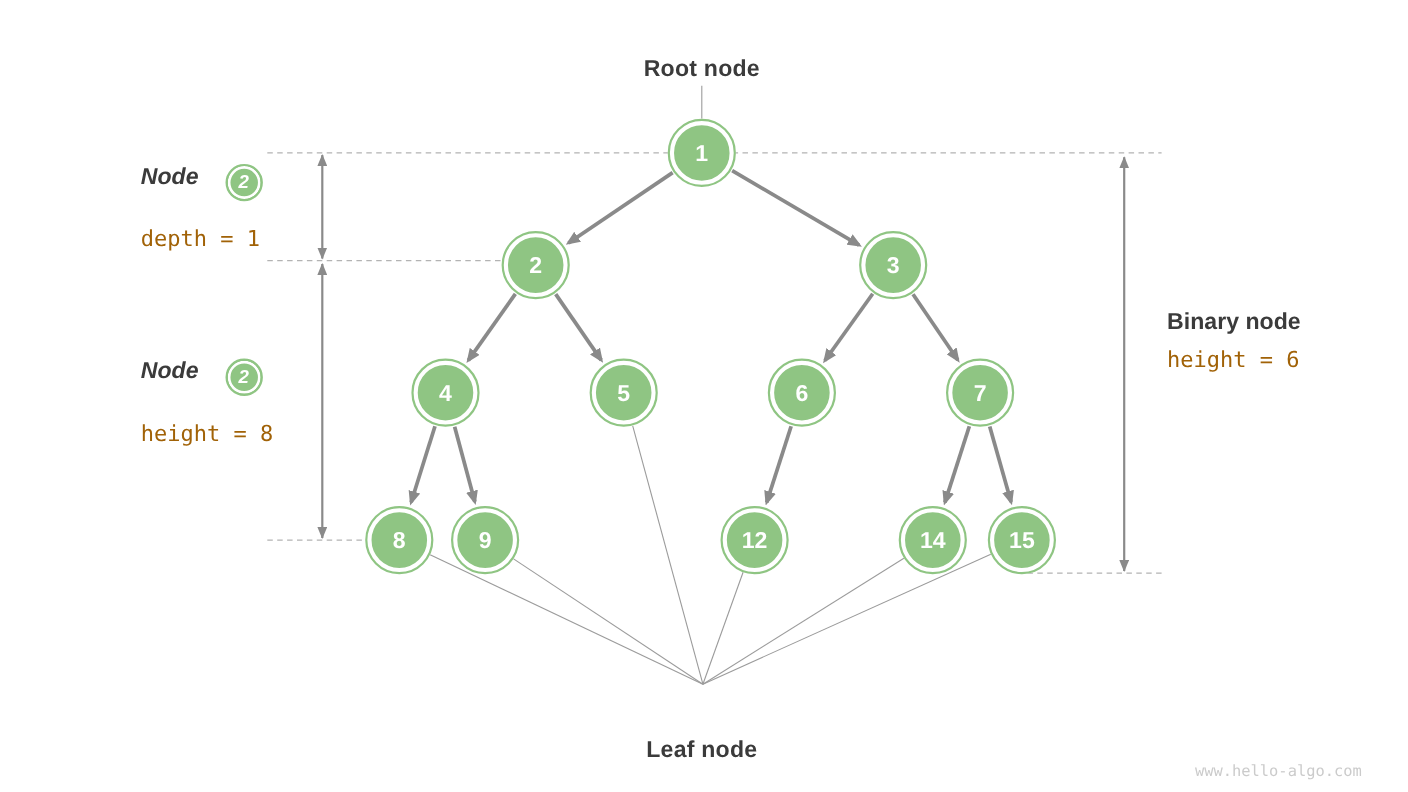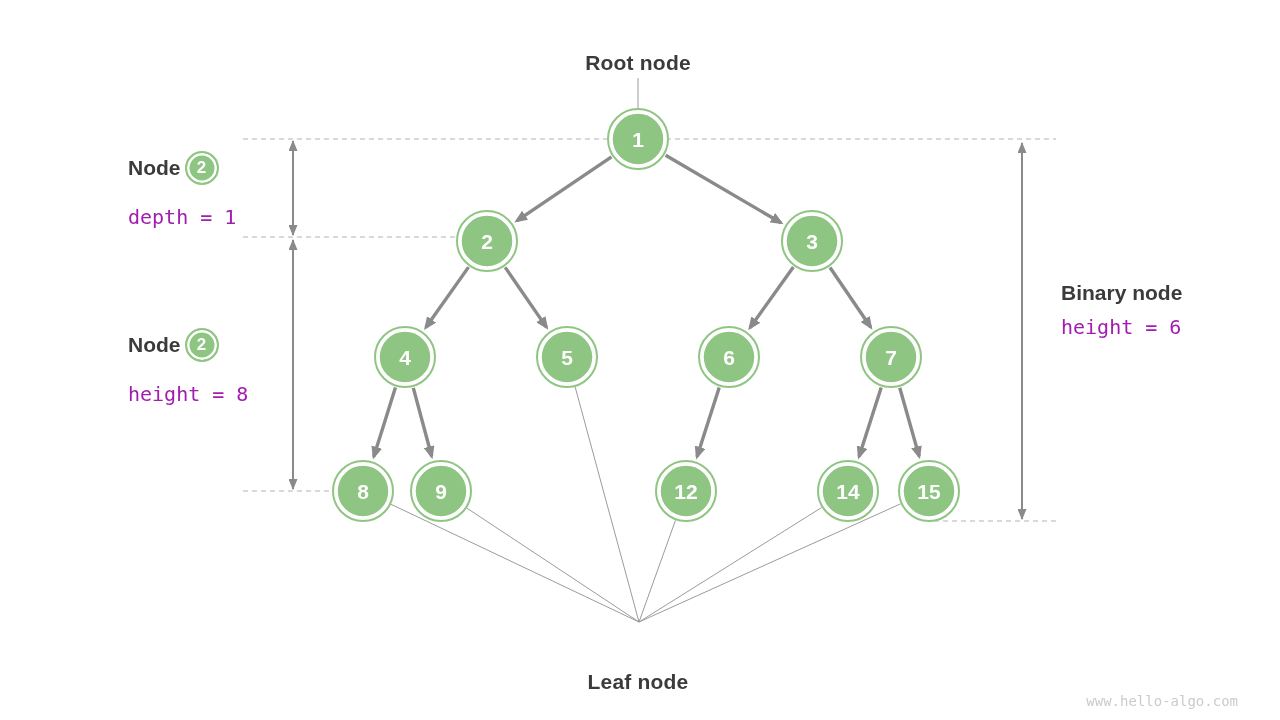--- a/index.html
+++ b/index.html
@@ -17,39 +17,39 @@
     width: 220px;
     text-align: center;
     font-size: 21px;
     font-weight: 700;
     color: #3b3b3b;
     letter-spacing: 0.2px;
   }
   .lbl.root { left: 528px; top: 51px; }
   .lbl.leaf { left: 528px; top: 631px; margin-top: 39px; }
   .ann { position: absolute; color: #3b3b3b; }
-  .ann-row { display: flex; align-items: center; gap: 4px; height: 38px; }
+  .ann-row { display: flex; gap: 24px; height: 38px; font-style: italic; }
   .ann-title { font-size: 21px; font-weight: 700; color: #3b3b3b; }
   .badge {
     display: inline-flex;
     width: 30px; height: 30px;
     border-radius: 50%;
     background: #8FC583;
     border: 2px solid #8FC583;
     box-shadow: inset 0 0 0 2.5px #ffffff;
     color: #ffffff;
     font-size: 17px;
     font-weight: 700;
     align-items: center;
     justify-content: center;
   }
   .formula {
     font-family: "DejaVu Sans Mono", monospace;
     font-size: 20px;
-    color: #a21caf;
+    color: #a16207;
     margin-top: 18px;
     white-space: pre;
   }
   .ann.left-1 { left: 128px; top: 149px; }
   .ann.left-2 { left: 128px; top: 326px; }
   .ann.right-1 { left: 1061px; top: 280px; }
   .ann.right-1 .ann-title { line-height: 26px; }
   .ann.right-1 .formula { margin-top: 9px; }
   .watermark {
     position: absolute;

